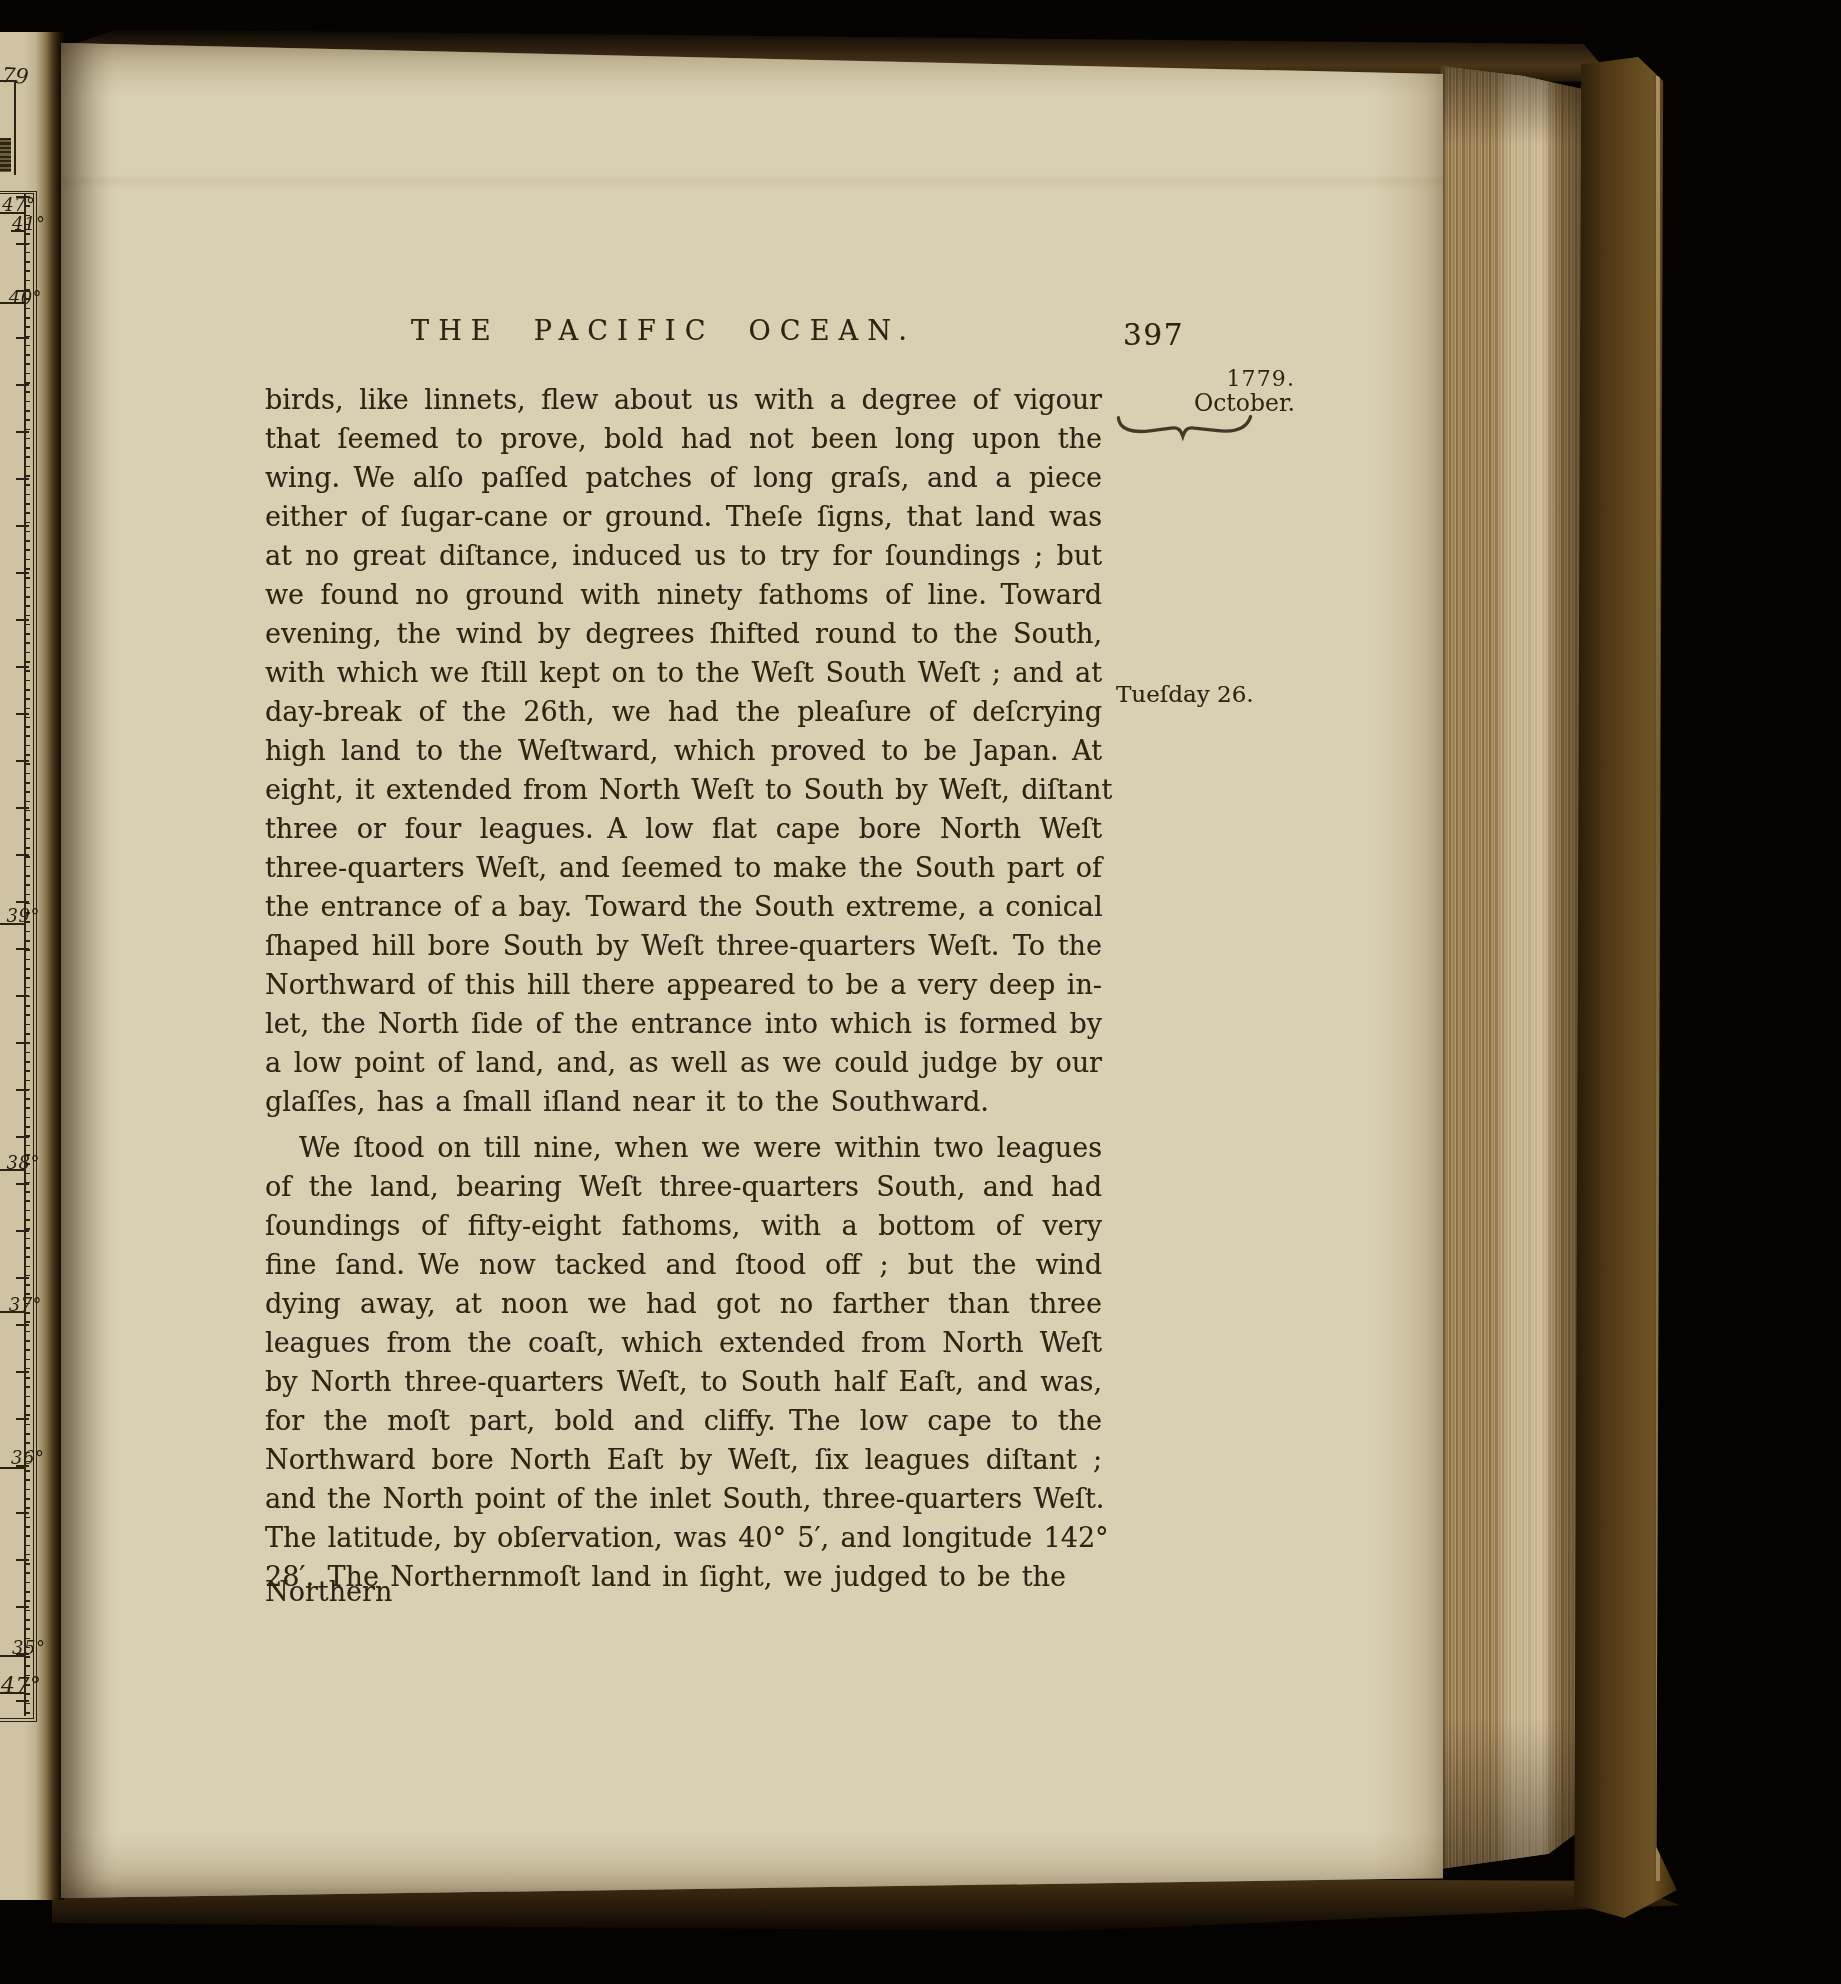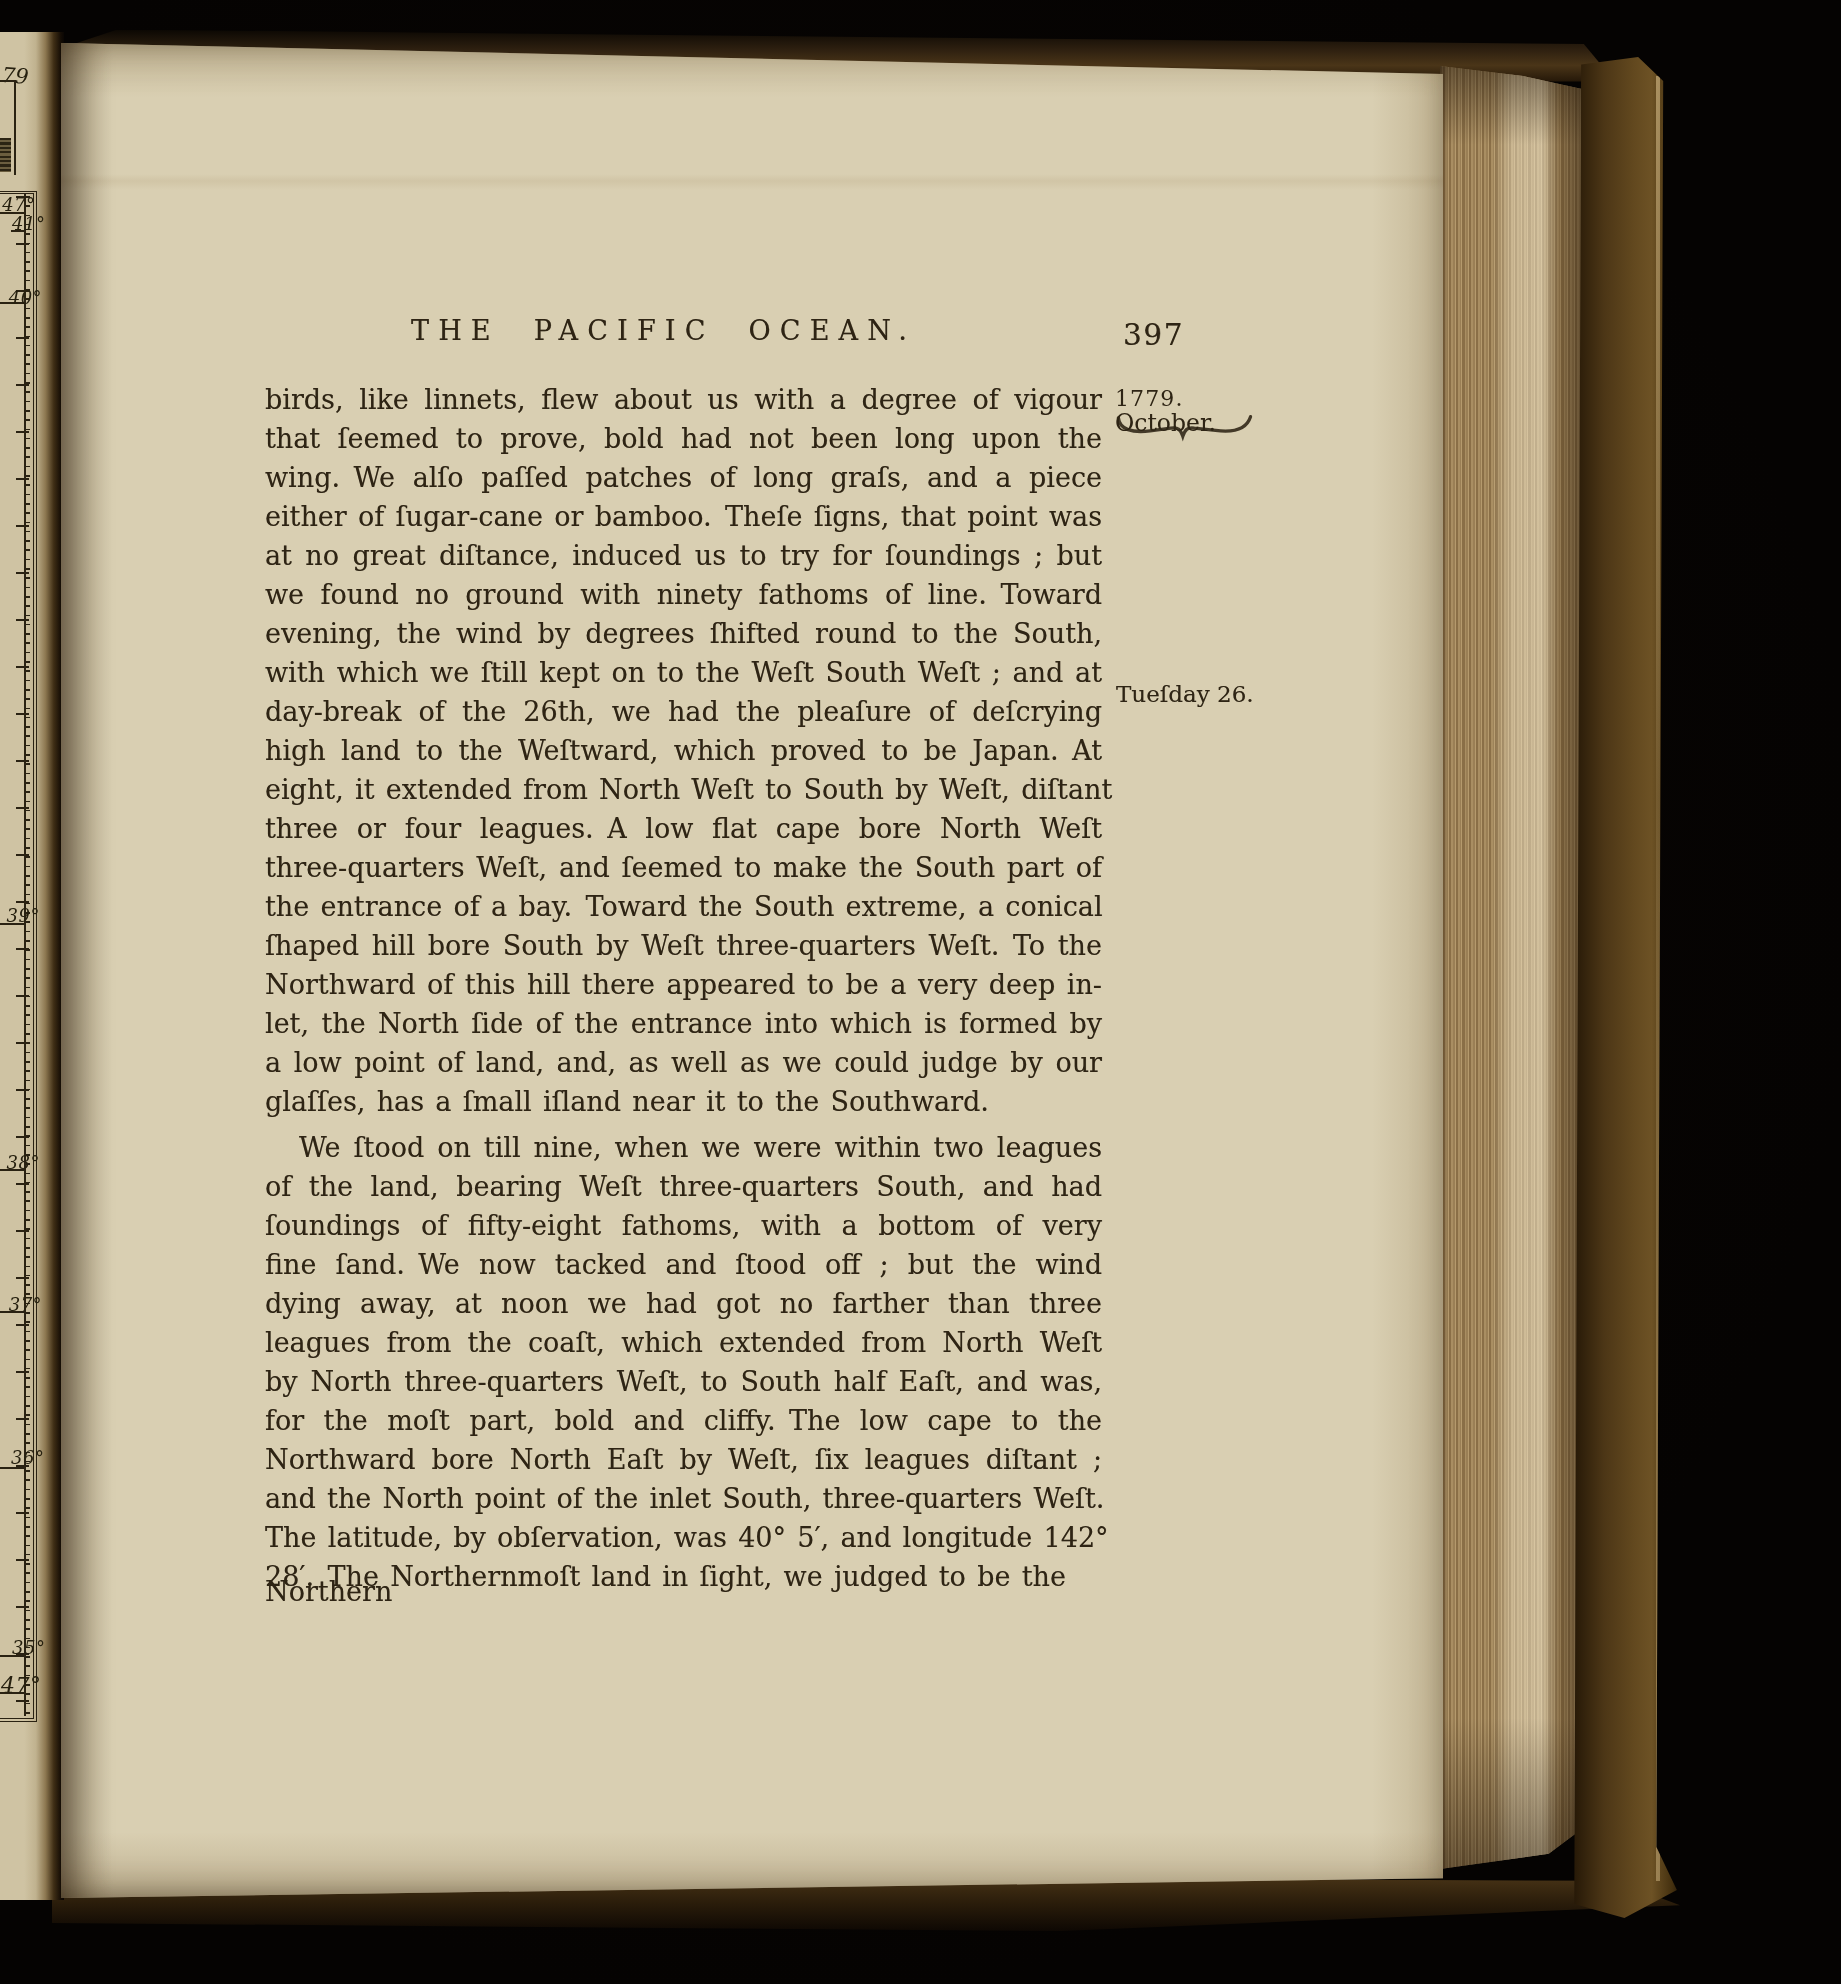--- a/index.html
+++ b/index.html
@@ -72,21 +72,21 @@
   .text-col{position:absolute;left:204px;width:837px;font-size:27px;line-height:39px;
     word-spacing:2.7px;text-shadow:0.2px 0.2px 0.5px rgba(46,37,23,.38);}
   .col-p1{top:337px;}
   .col-p2{top:1085px;}
   .line{text-align:justify;text-align-last:justify;white-space:nowrap;}
   .line.end{text-align-last:left;}
   .line.indent{padding-left:34px;box-sizing:border-box;}
   .catchword-row{position:absolute;left:204px;top:1533px;width:837px;text-align:left;
     padding-right:28px;box-sizing:border-box;font-size:27px;text-shadow:0.2px 0.2px 0.5px rgba(46,37,23,.38);}
 
-  .sidenote-date{position:absolute;left:1054px;top:324px;width:180px;text-align:left;line-height:24px;margin-top:20px;}
+  .sidenote-date{position:absolute;left:1054px;top:324px;width:180px;text-align:right;line-height:24px;}
   .sn-year{font-size:22px;letter-spacing:1.1px;}
   .sn-month{font-size:23.5px;}
   .sn-brace{position:absolute;left:1053px;top:367px;}
   .sidenote-day{position:absolute;left:1055px;top:638px;font-size:23px;
     text-shadow:0.2px 0.2px 0.5px rgba(46,37,23,.38);}
 </style>
 </head>
 <body>
 
 <div class="scene">
@@ -137,21 +137,21 @@
     </div>
     <svg class="sn-brace" width="142" height="33" viewBox="0 0 260 60">
       <path d="M8,14 C10,36 34,42 66,38 L104,33 C118,31 122,36 126,48 C130,36 134,31 147,33 L186,37 C216,41 242,37 250,12" fill="none" stroke="#2e2414" stroke-width="6" stroke-linecap="round" opacity="0.88"></path>
     </svg>
     <div class="sidenote-day">Tueſday 26.</div>
 
     <div class="text-col col-p1">
       <div class="line">birds, like linnets, flew about us with a degree of vigour</div>
       <div class="line">that ſeemed to prove, bold had not been long upon the</div>
       <div class="line">wing. We alſo paſſed patches of long graſs, and a piece</div>
-      <div class="line">either of ſugar-cane or bamboo. Theſe ſigns, that point was</div>
+      <div class="line">either of ſugar-cane or ground. Theſe ſigns, that land was</div>
       <div class="line">at no great diſtance, induced us to try for ſoundings ; but</div>
       <div class="line">we found no ground with ninety fathoms of line. Toward</div>
       <div class="line">evening, the wind by degrees ſhifted round to the South,</div>
       <div class="line">with which we ſtill kept on to the Weſt South Weſt ; and at</div>
       <div class="line">day-break of the 26th, we had the pleaſure of deſcrying</div>
       <div class="line">high land to the Weſtward, which proved to be Japan. At</div>
       <div class="line">eight, it extended from North Weſt to South by Weſt, diſtant</div>
       <div class="line">three or four leagues. A low flat cape bore North Weſt</div>
       <div class="line">three-quarters Weſt, and ſeemed to make the South part of</div>
       <div class="line">the entrance of a bay. Toward the South extreme, a conical</div>

